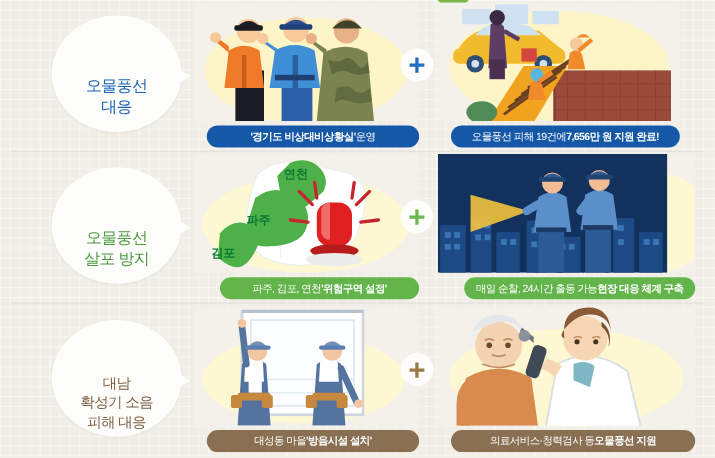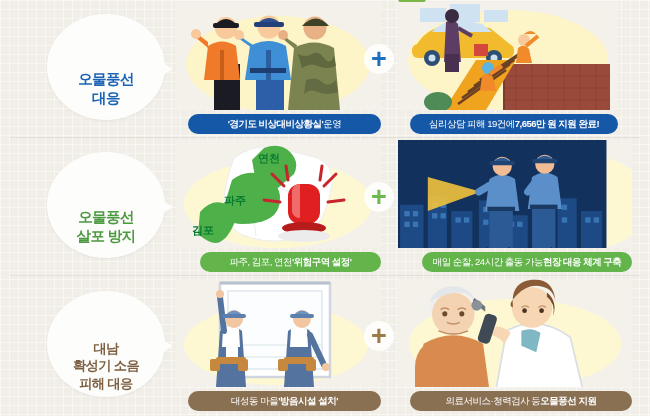--- a/index.html
+++ b/index.html
@@ -45,21 +45,21 @@
   .bubble::after {
     content: "";
     position: absolute;
     right: -8px; top: 46px;
     width: 0; height: 0;
     border-top: 9px solid transparent;
     border-bottom: 9px solid transparent;
     border-left: 15px solid #fdfdfc;
   }
   .bubble-text {
-    font-size: 14.5px; font-weight: bold; line-height: 1.32;
+    font-size: 14.5px; font-weight: normal; line-height: 1.32;
     letter-spacing: -0.6px;
     white-space: pre-line;
     margin-top: 44px;
   }
   .row-1 .bubble-text { color: #1b63b4; }
   .row-2 .bubble-text { color: #4c9a3f; }
   .row-3 .bubble-text { color: #7d6042; }
   .row-3 .bubble-text { font-size: 13.2px; text-align: center; }
 
   
@@ -221,21 +221,21 @@
           <path d="M120 46q6-5 11 1l3 14h-16z" fill="#f08a2a"></path>
           <circle cx="126" cy="38" r="6" fill="#f7c99b"></circle>
           <path d="M126 32q7-6 12 0z" fill="#f08a2a"></path>
           <path d="M128 44 L140 34" stroke="#f08a2a" stroke-width="4"></path>
           <path d="M84 74q6-5 11 1l3 14H82z" fill="#f08a2a"></path>
           <circle cx="90" cy="66" r="6" fill="#5bb5e0"></circle>
           <path d="M92 72 L104 64" stroke="#f08a2a" stroke-width="4"></path>
         </svg>
       </div>
       <div class="caption">
-        <span class="light">심리상담 피해 19건에 </span>
+        <span class="light">오물풍선 피해 19건에 </span>
           <span>7,656만 원 지원 완료!</span>
       </div>
     </div>
 
     <div class="row-sep"></div>
   </div>
 
   <div class="row row-2">
 
     <div class="bubble">

